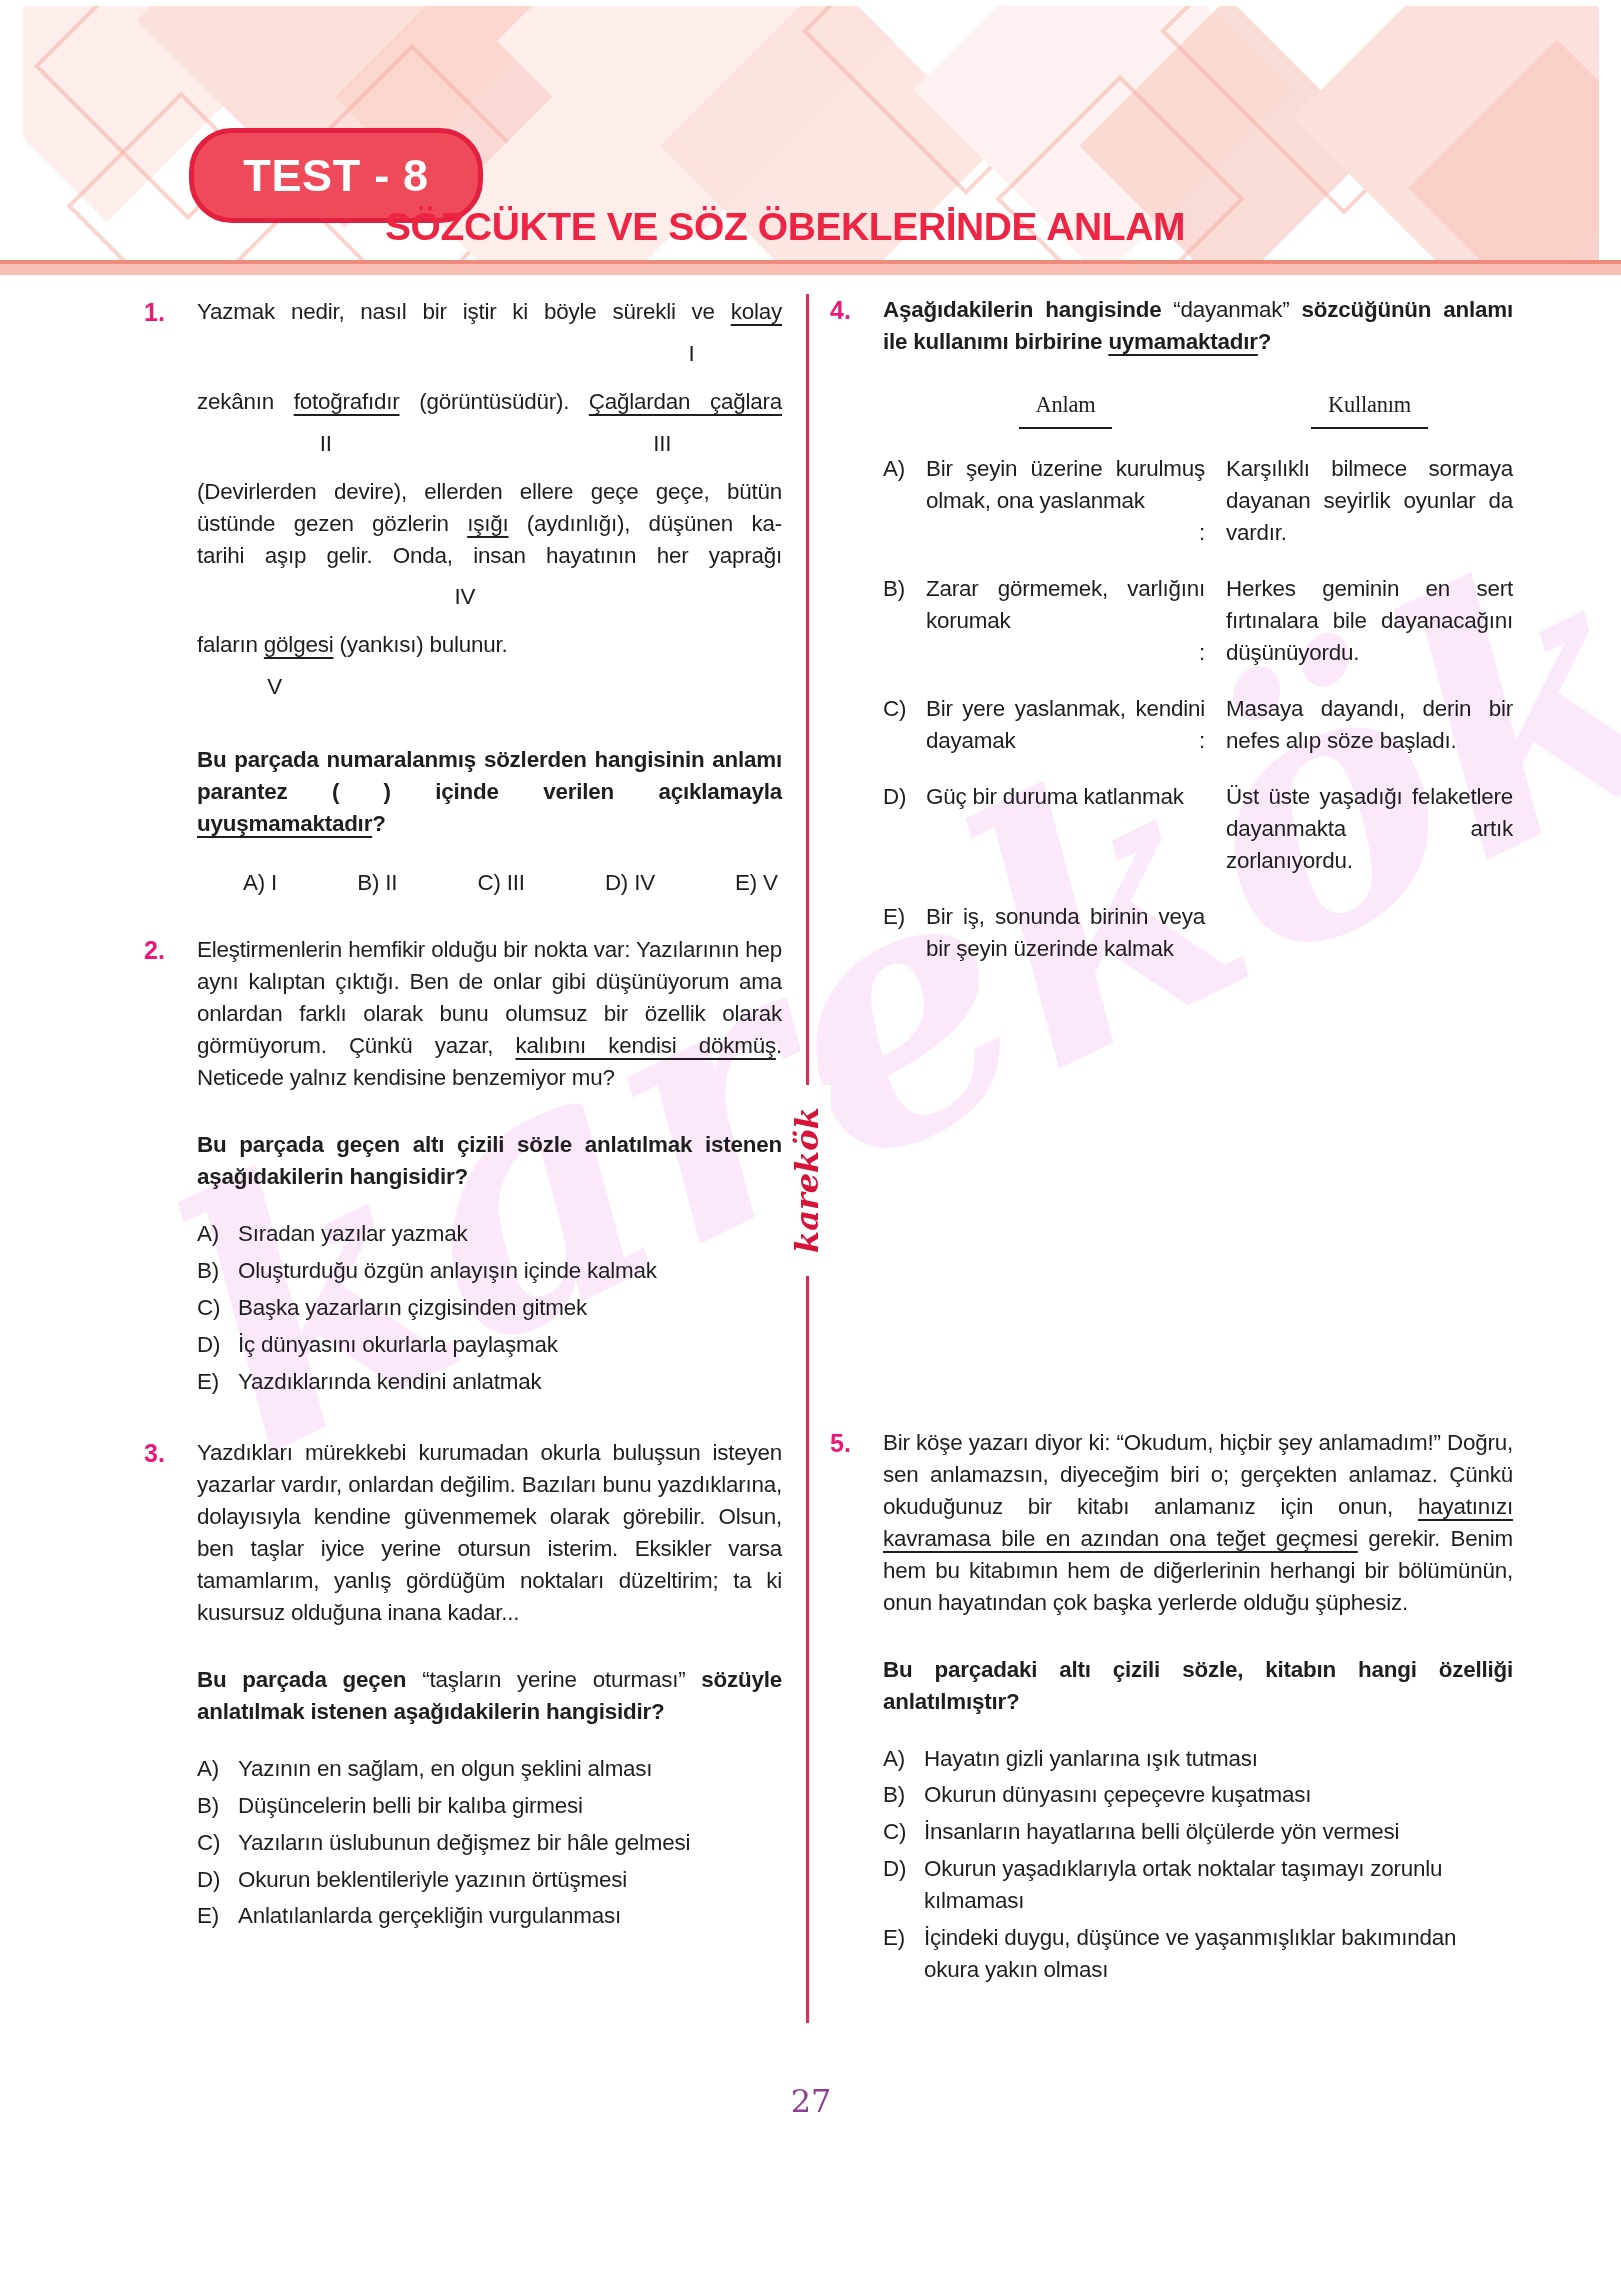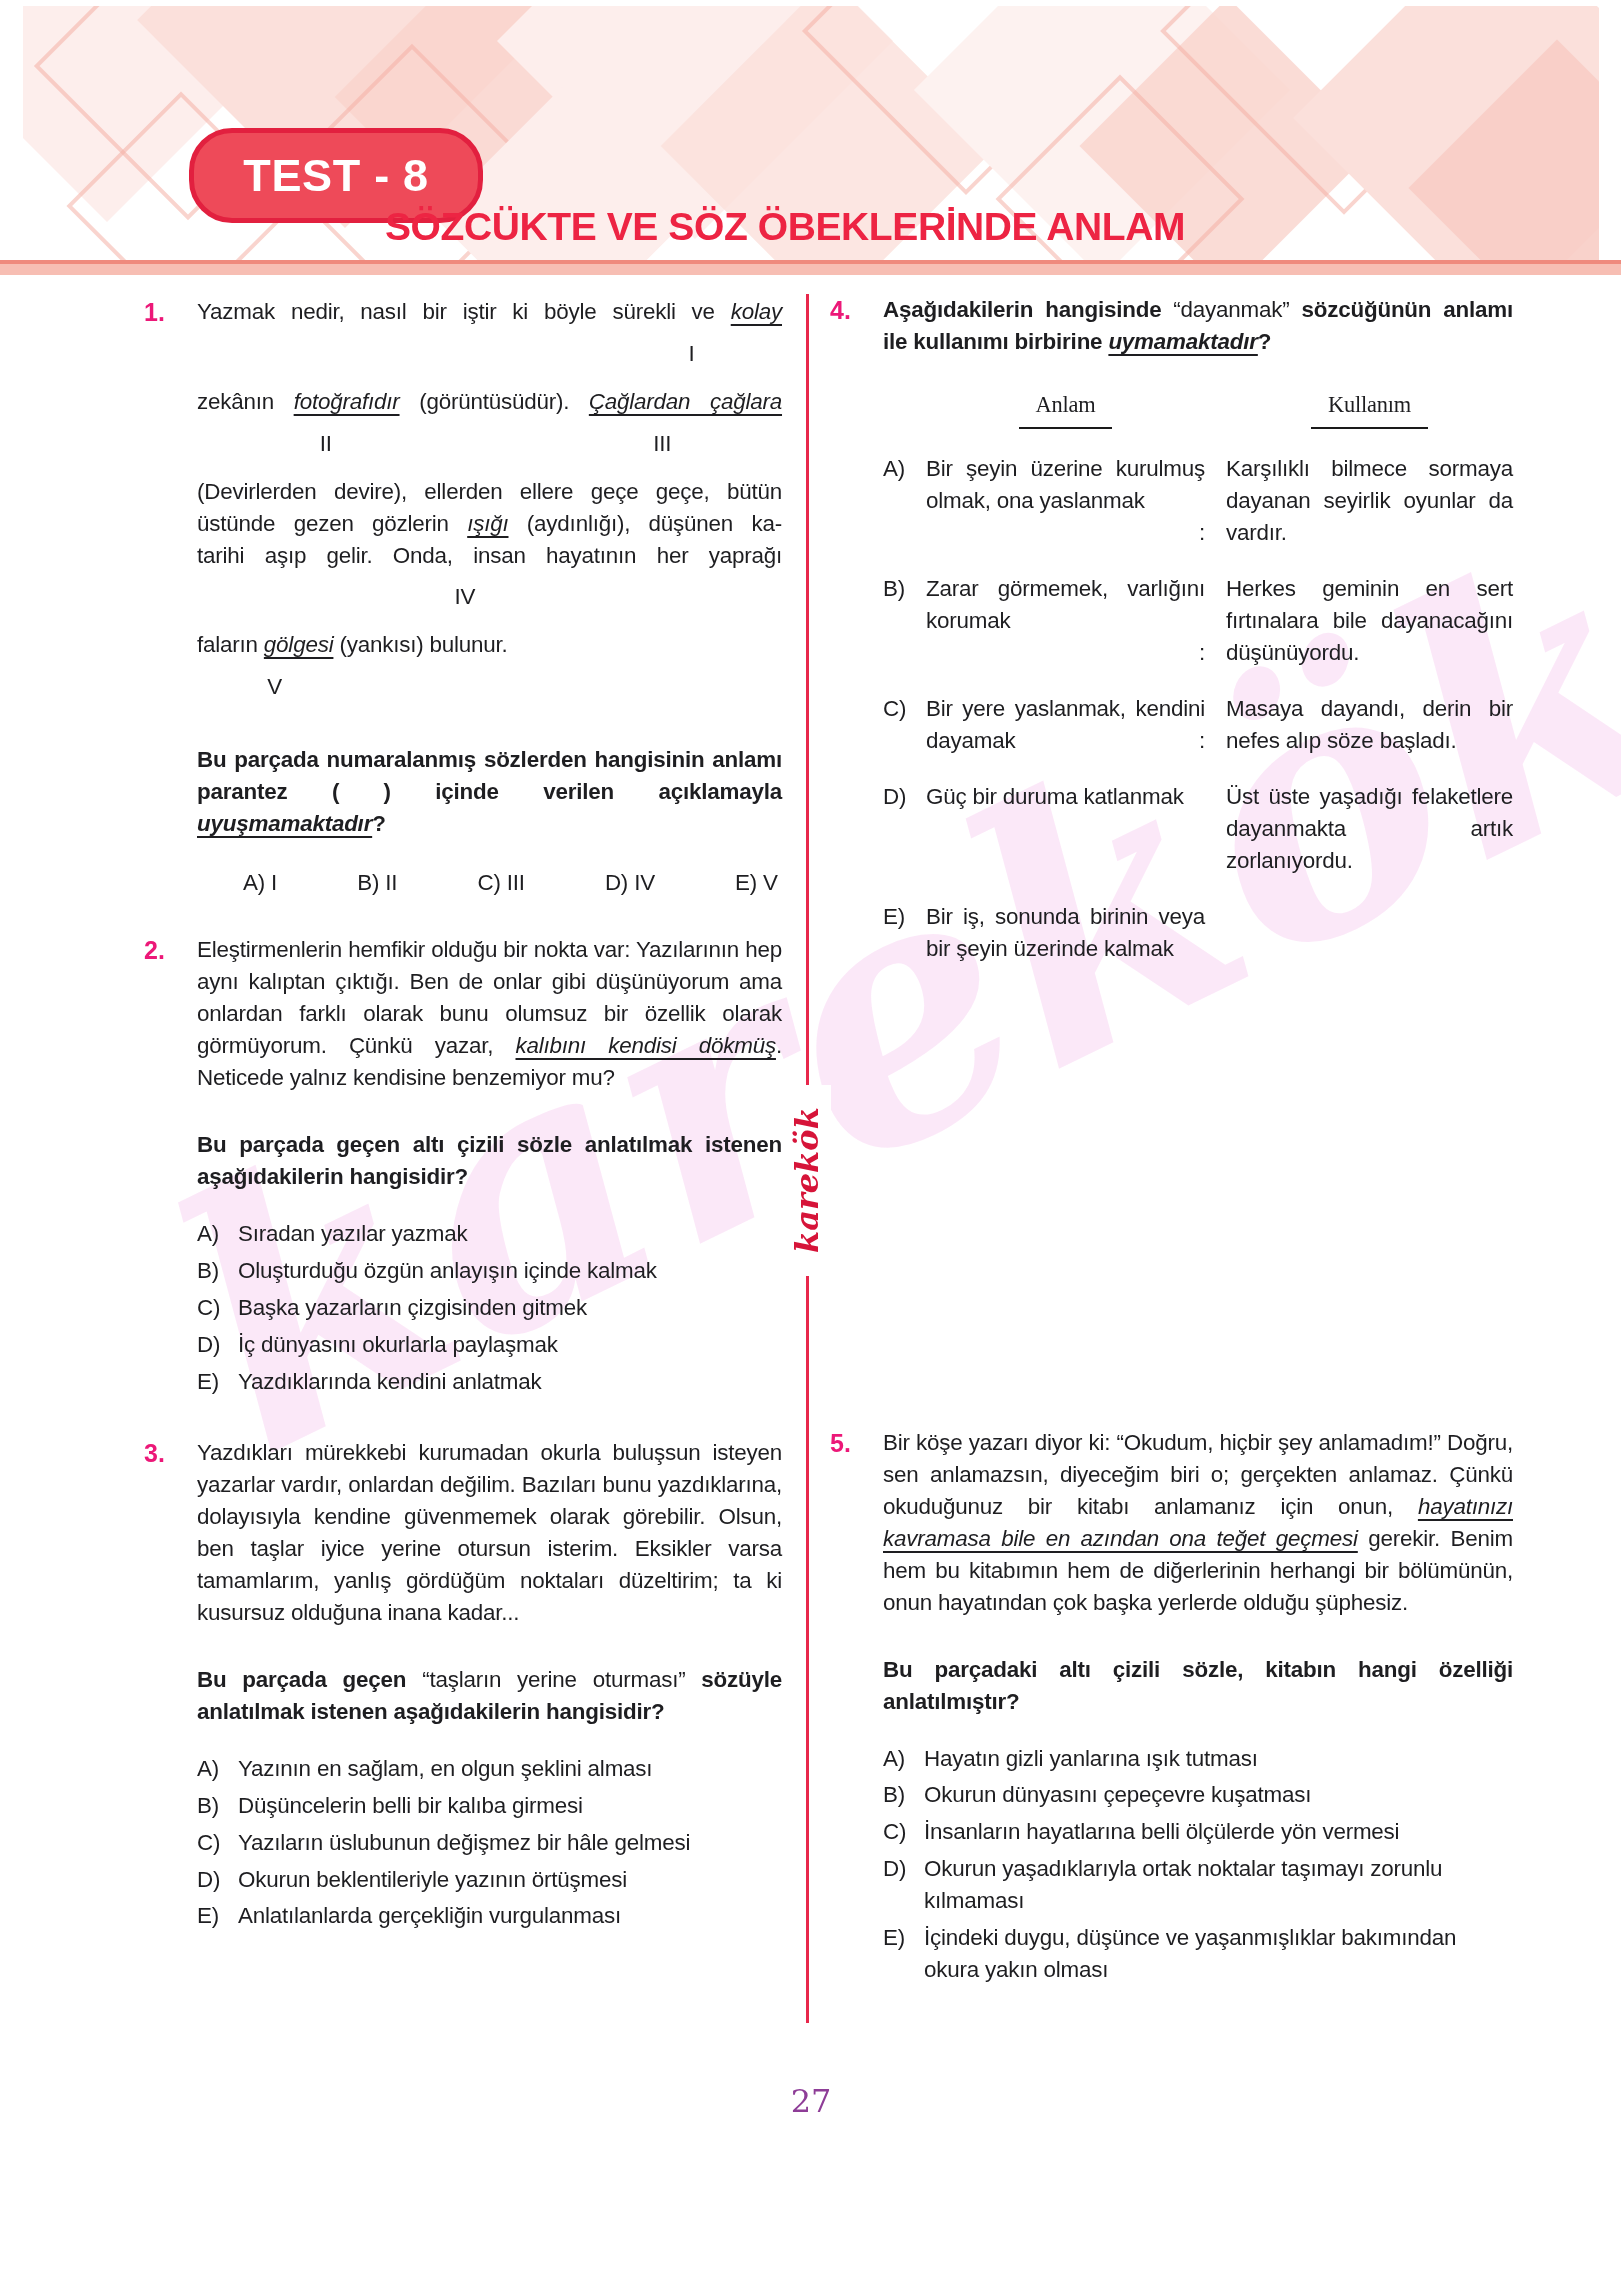--- a/index.html
+++ b/index.html
@@ -41,21 +41,21 @@
   .qbody { flex:1; font-size:22.4px; line-height:32px; color:#1e1e21; letter-spacing:-0.2px; }
 
   .para { text-align:justify; }
   .qline { text-align:justify; text-align-last:justify; white-space:nowrap; }
   .qline.last { text-align:left; text-align-last:left; }
   .numrow { position:relative; height:41px; margin:7px 0 9.8px 0; }
   .numeral { position:absolute; top:2.8px; font-size:22.4px; color:#1e1e21; }
 
   .stem { font-weight:700; text-align:justify; margin-top:35px; }
   .stem .r { font-weight:400; }
-  .u { text-decoration:underline; text-decoration-thickness:2.1px; text-underline-offset:4.9px;font-style:italic; }
+  .u { text-decoration:underline; text-decoration-thickness:2.1px; text-underline-offset:4.9px; }
 
   .optrow-inline { display:flex; justify-content:space-between; margin-top:27px; padding-right:4.2px;margin-left:46px; }
   .opts { margin-top:25px; }
   .opt { display:flex; margin-bottom:4.9px; }
   .opt .letter { width:41px; flex:none; }
   .opt .otext  { flex:1; }
 
   
   .t4head { display:grid; grid-template-columns:43px 279px 21px 287px; margin-top:31px; }
   .t4head .hcell { text-align:center;font-family:Liberation Serif, serif; }

